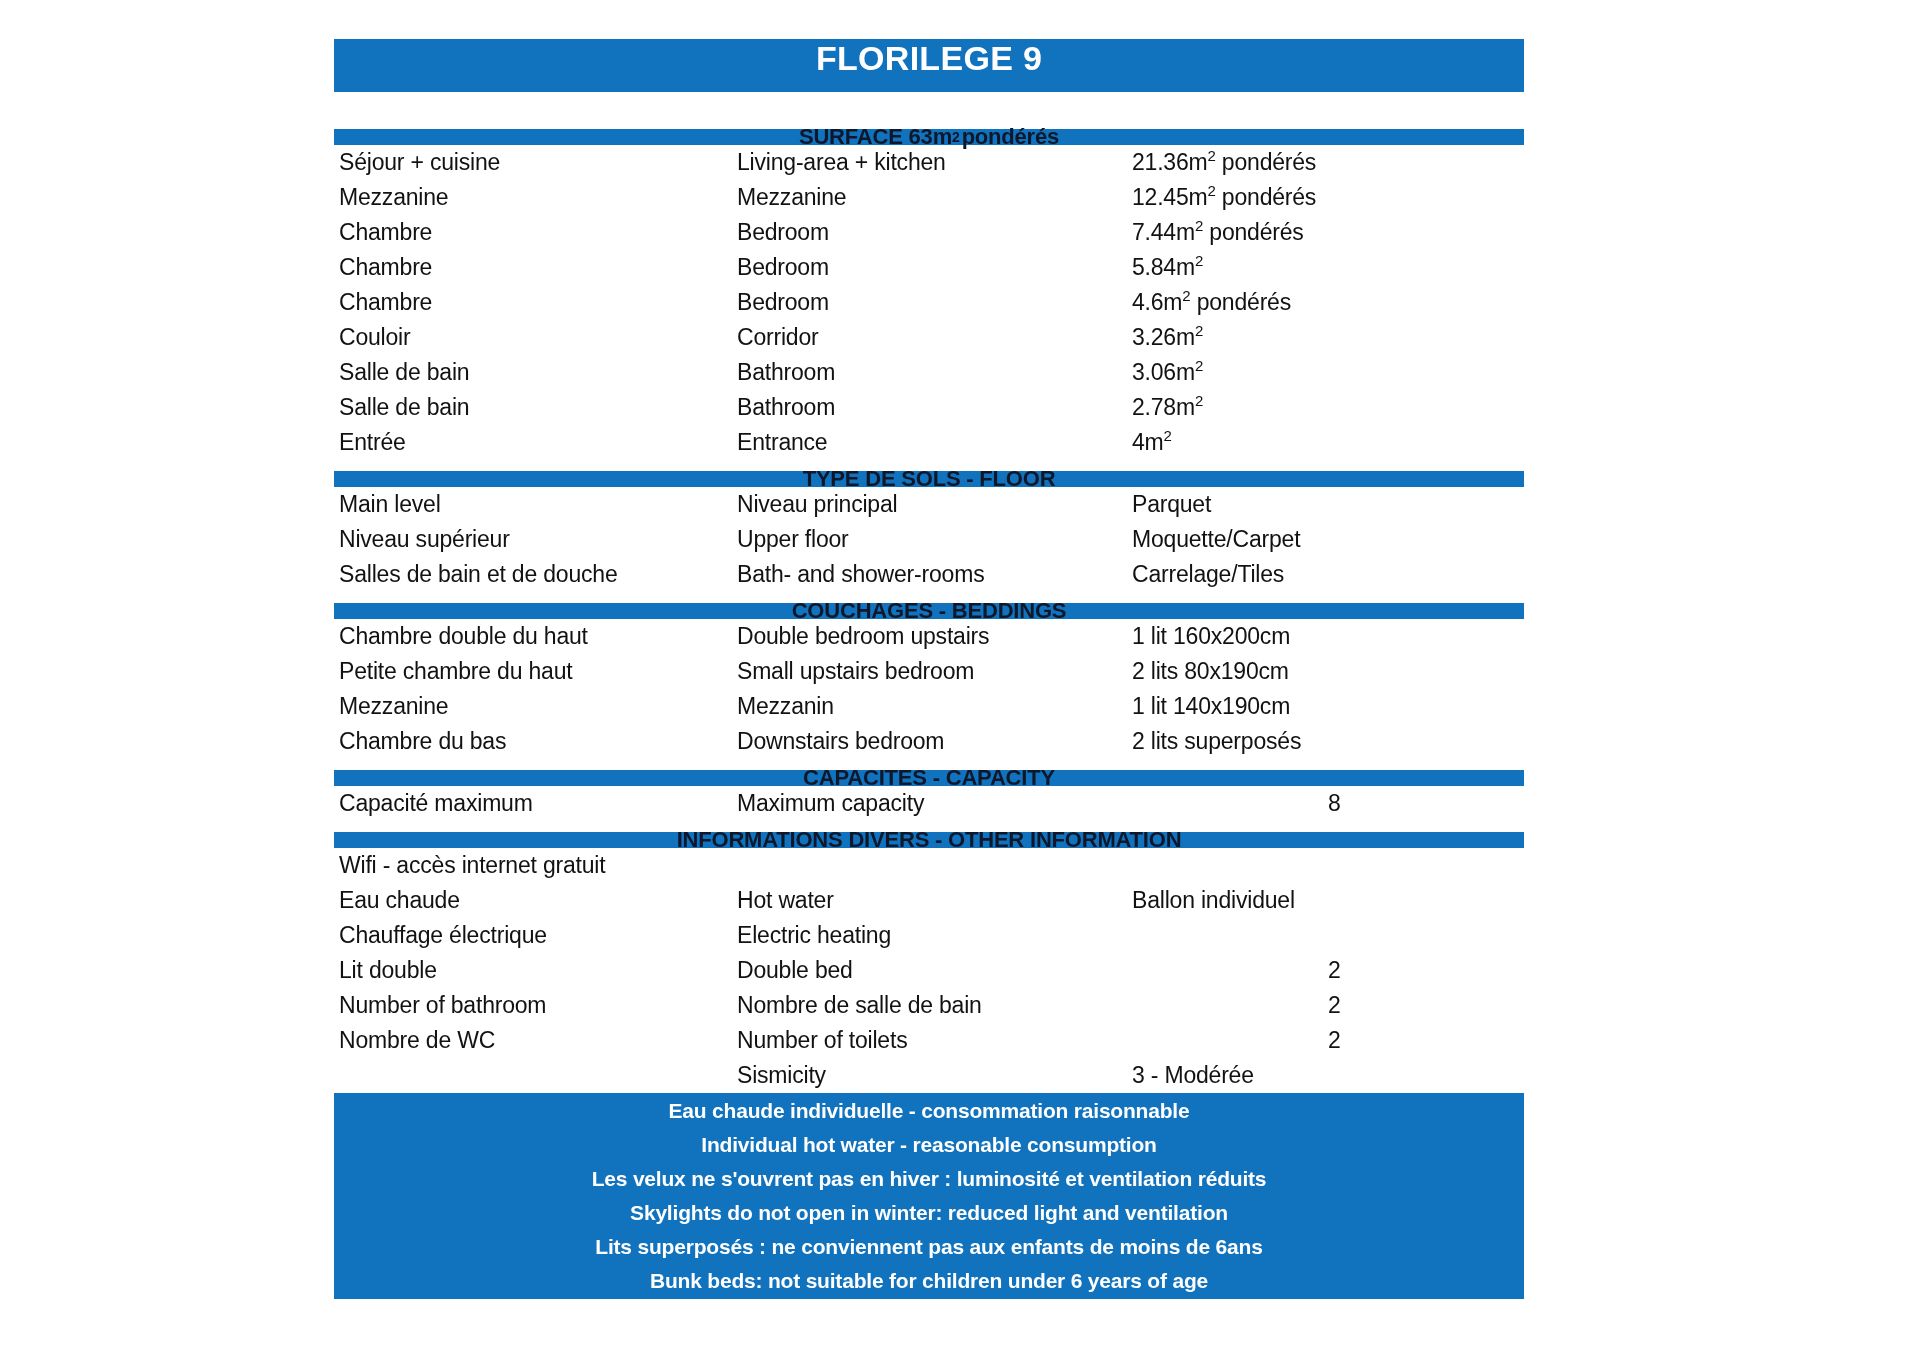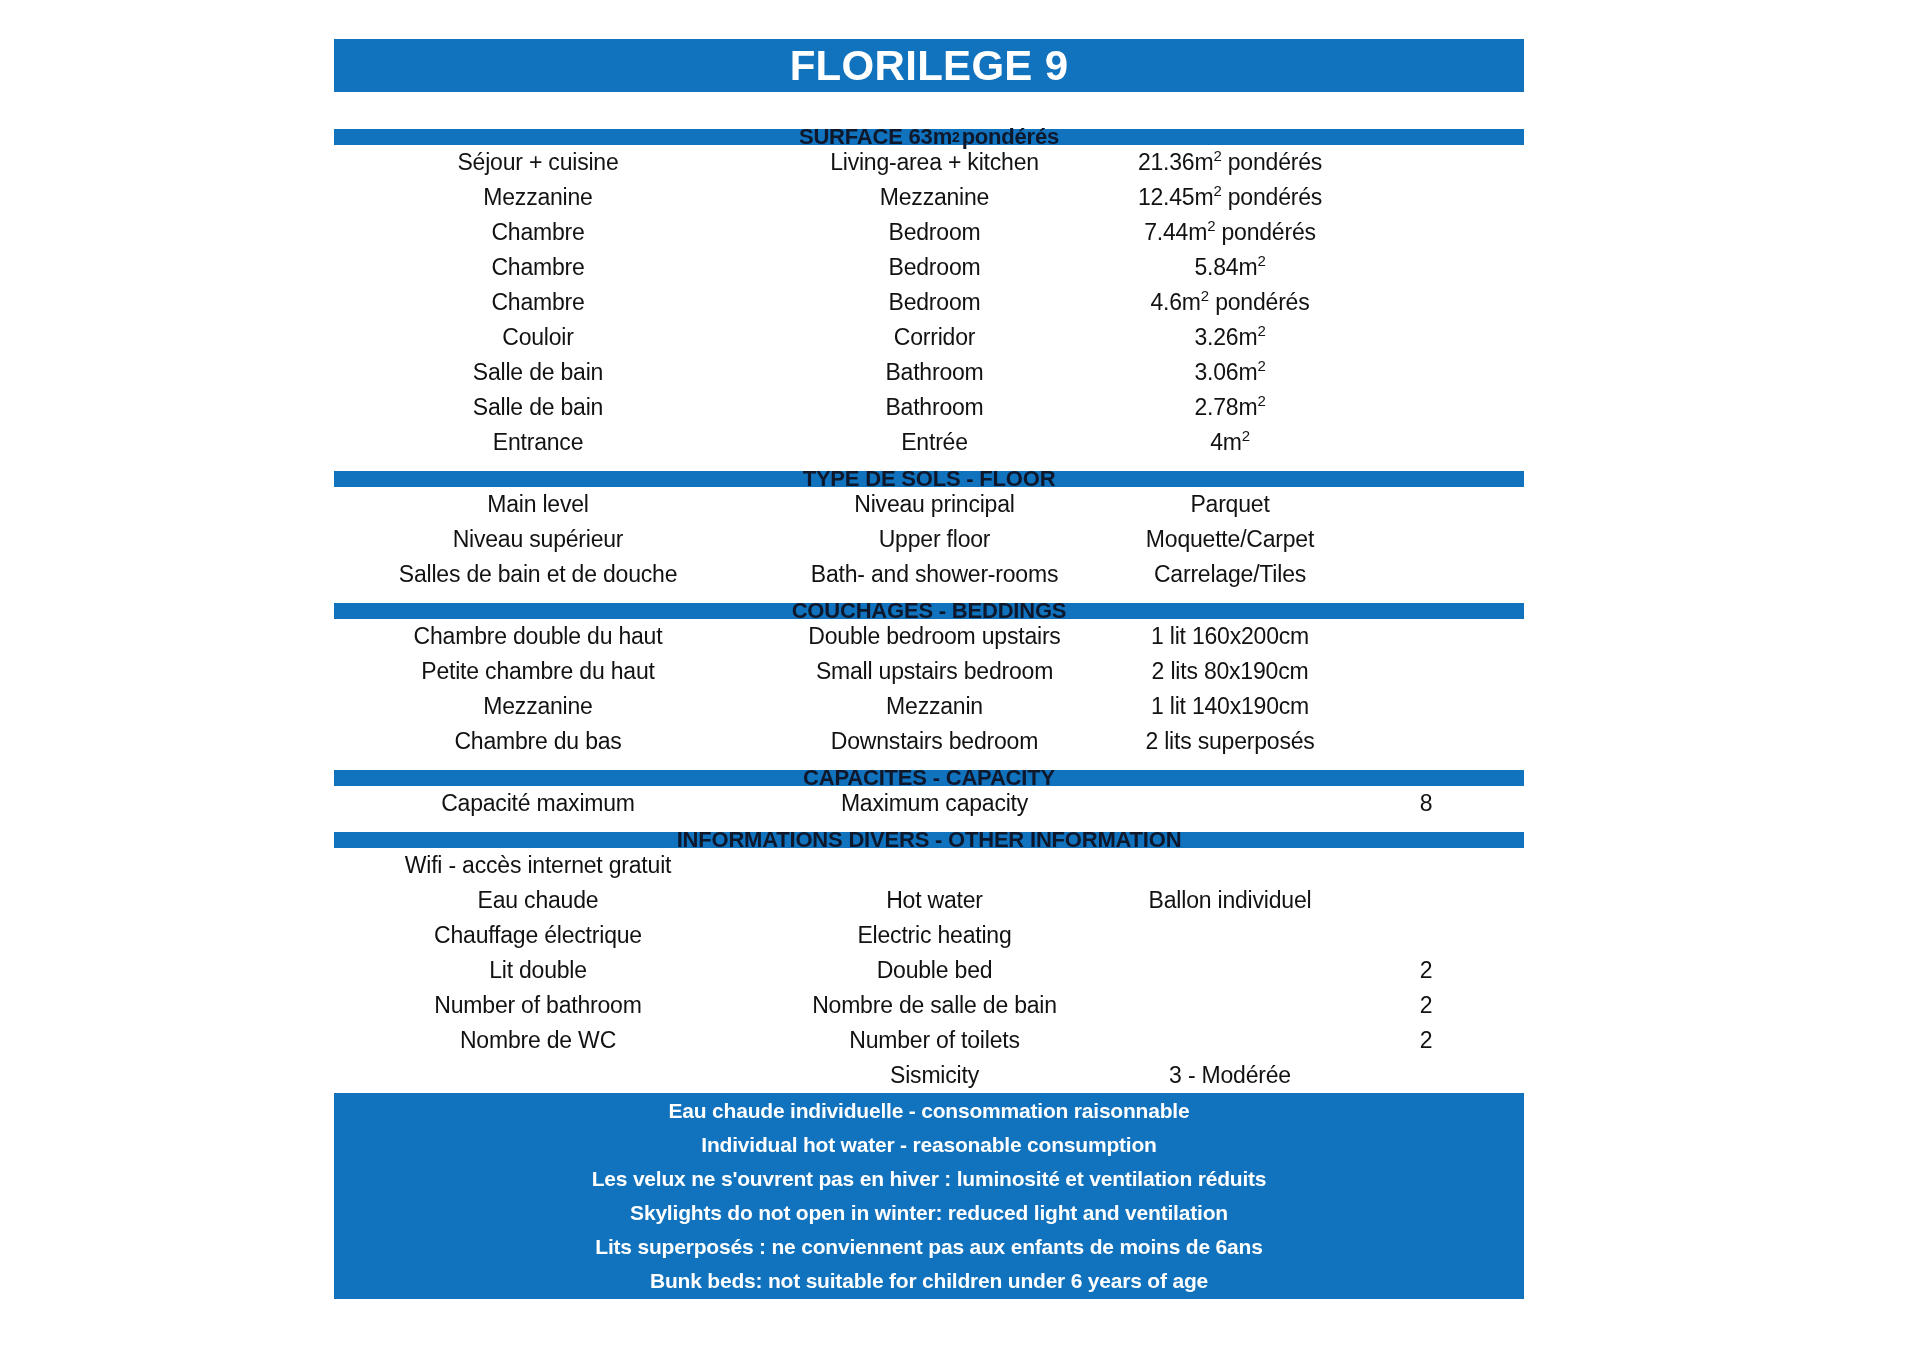--- a/index.html
+++ b/index.html
@@ -14,33 +14,33 @@
     overflow: hidden;
   }
   .doc {
     position: absolute;
     left: 334px; top: 39px;
     width: 1190px;
   }
   .banner {
     background: var(--accent);
     height: 53px;
-    display: flex; align-items: center; justify-content: center;
-    color: #ffffff; font-weight: bold; font-size: 42px;
+    display: flex; align-items: flex-start; justify-content: center;
+    color: #ffffff; font-weight: bold; font-size: 34px;
     letter-spacing: 0.3px;
     margin-bottom: 37px;
   }
   .band {
     background: var(--accent);
     height: 16px;
     display: flex; align-items: center; justify-content: center;
     color: #0f172a; font-weight: bold; font-size: 22px;
     letter-spacing: -0.2px;
   }
-  .band + .rows { margin-bottom: 0; text-align: center; }
+  .band + .rows { margin-bottom: 0; }
   .band.gap { margin-top: 11px; }
   .band sup { font-size: 14px; line-height: 0; vertical-align: super; margin-right: 2px; }
   .row {
     display: grid;
     grid-template-columns: 398px 395px 196px 1fr;
     height: 35px;
     align-items: center;
     padding-left: 5px;
     font-size: 23px;
     letter-spacing: -0.2px;
@@ -112,22 +112,22 @@
           <div class="cell val">3.06m<sup>2</sup></div>
           <div class="cell num"></div>
         </div>
         <div class="row">
           <div class="cell fr">Salle de bain</div>
           <div class="cell en">Bathroom</div>
           <div class="cell val">2.78m<sup>2</sup></div>
           <div class="cell num"></div>
         </div>
         <div class="row">
+          <div class="cell fr">Entrée</div>
           <div class="cell en">Entrance</div>
-          <div class="cell fr">Entrée</div>
           <div class="cell val">4m<sup>2</sup></div>
           <div class="cell num"></div>
         </div>
       </div>
       <div class="band gap">TYPE DE SOLS - FLOOR</div>
       <div class="rows">
         <div class="row">
           <div class="cell en">Main level</div>
           <div class="cell fr">Niveau principal</div>
           <div class="cell val">Parquet</div>

